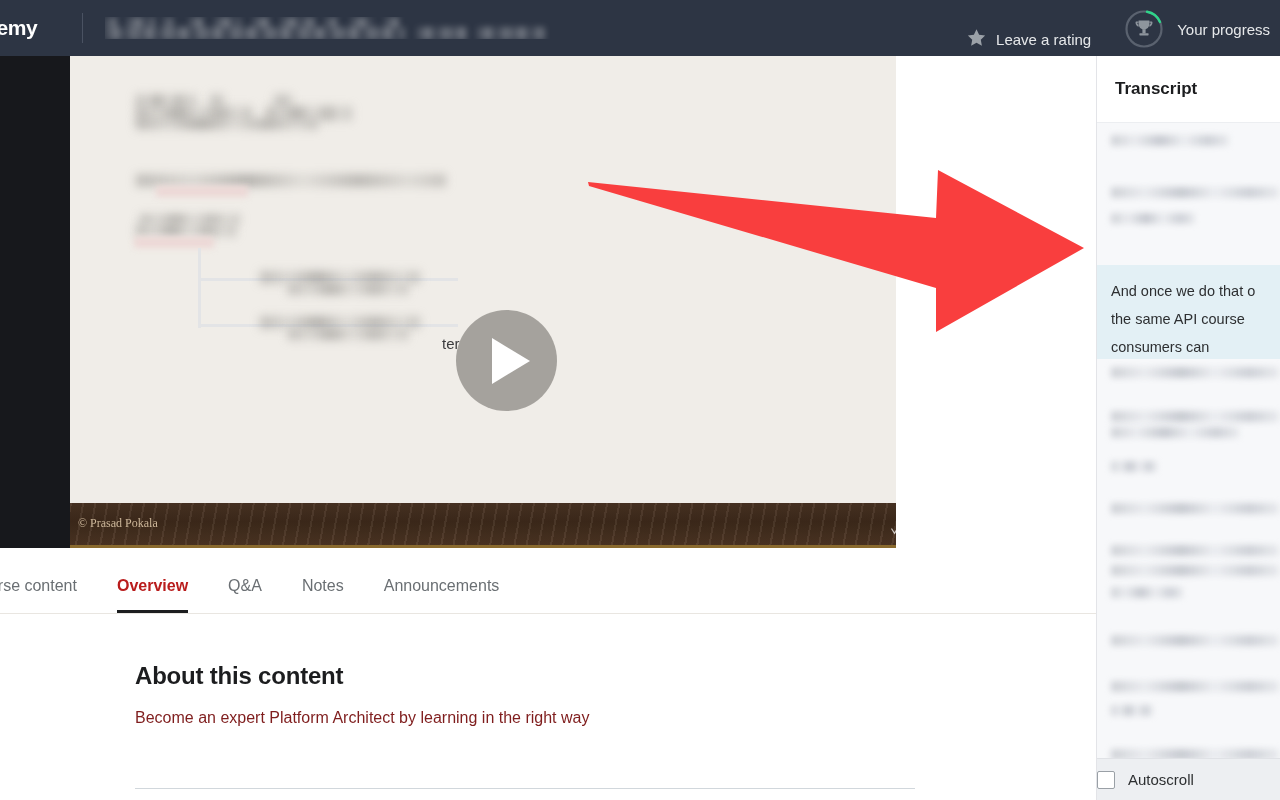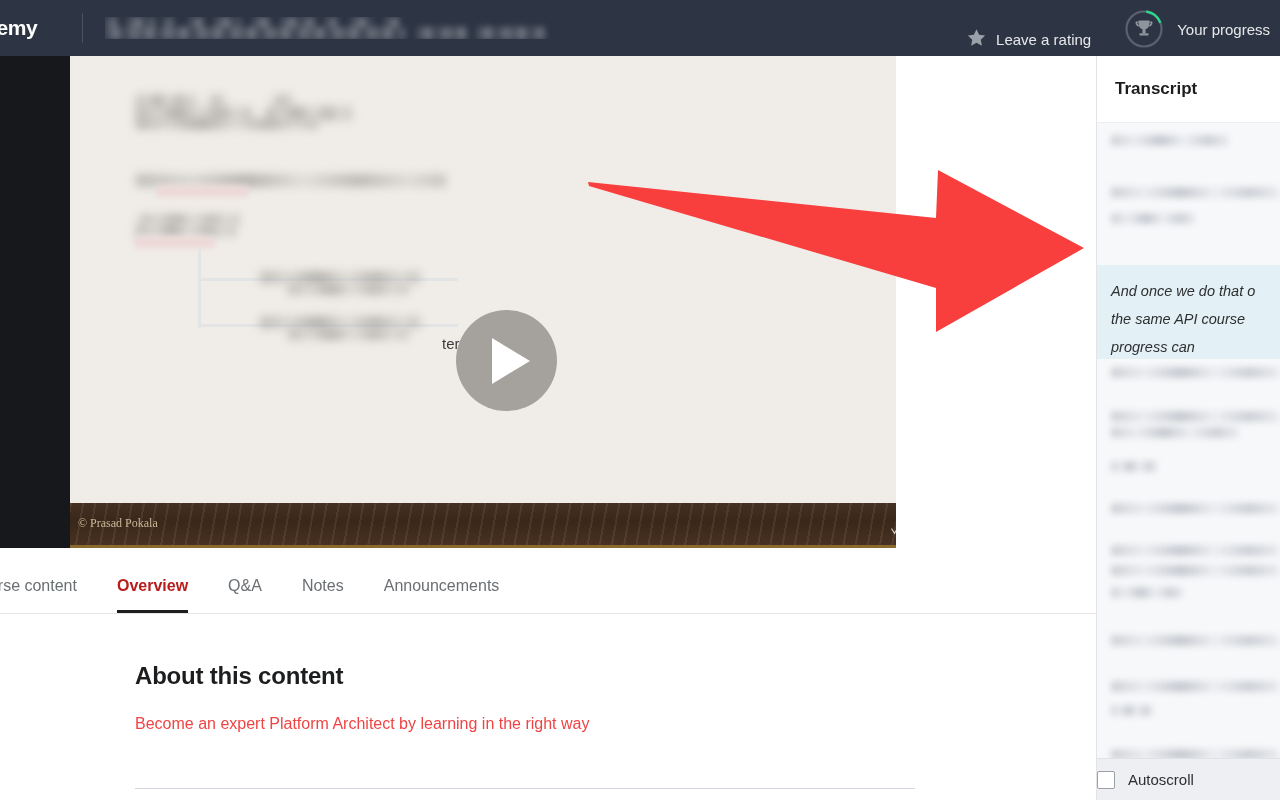--- a/index.html
+++ b/index.html
@@ -155,21 +155,21 @@
     content: ""; position: absolute;
     left: 20px; right: 20px; bottom: 0;
     height: 3px; background: #1c1d1f;
   }
   .about-wrap { padding: 48px 0 0 135px; }
   .about-title {
     font-size: 24px; font-weight: bold; color: #1c1d1f;
     letter-spacing: -0.2px;
   }
   .about-sub {
-    margin-top: 25px; font-size: 16px; color: #ef4444;
+    margin-top: 19px; font-size: 16px; color: #7f1d1d;
   }
   .about-divider {
     position: absolute; left: 135px; top: 240px;
     width: 780px; height: 1px; background: #d1d7dc;
   }
 
   
   .transcript-panel {
     position: absolute; top: 56px; left: 1096px;
     width: 184px; height: 744px;
@@ -202,21 +202,20 @@
       rgba(152,158,170,0.44) 82%, rgba(188,192,200,0.24) 100%);
   }
   .cue-active {
     background: #E3F0F5;
     padding: 12px 0 12px 14px;
     cursor: pointer;
   }
   .cue-active-text {
     font-size: 14.5px; line-height: 28px; color: #2d2f31;
     white-space: nowrap;
-    font-style: italic;
   }
   .transcript-footer {
     flex: 0 0 42px; height: 42px;
     background: #EDEFF2;
     border-top: 1px solid #e0e2e6;
     display: flex; align-items: center;
     gap: 13px;
   }
   .checkbox {
     width: 18px; height: 18px;
@@ -376,21 +375,21 @@
       </div>
 
       <div class="cue" style="height:80px;">
         <div class="cue-blur" style="left:14px; top:2px;  width:168px;"></div>
         <div class="cue-blur" style="left:14px; top:28px; width:84px;"></div>
       </div>
 
       <div class="cue-active" style="height:94px;">
         <div class="cue-active-text">And once we do that o</div>
         <div class="cue-active-text">the same API course</div>
-        <div class="cue-active-text">progress can</div>
+        <div class="cue-active-text">consumers can</div>
       </div>
 
       <div class="cue" style="height:46px;">
         <div class="cue-blur" style="left:14px; top:8px;  width:168px;"></div>
       </div>
 
       <div class="cue" style="height:48px;">
         <div class="cue-blur" style="left:14px; top:6px;  width:168px;"></div>
         <div class="cue-blur" style="left:14px; top:22px; width:128px;"></div>
       </div>

